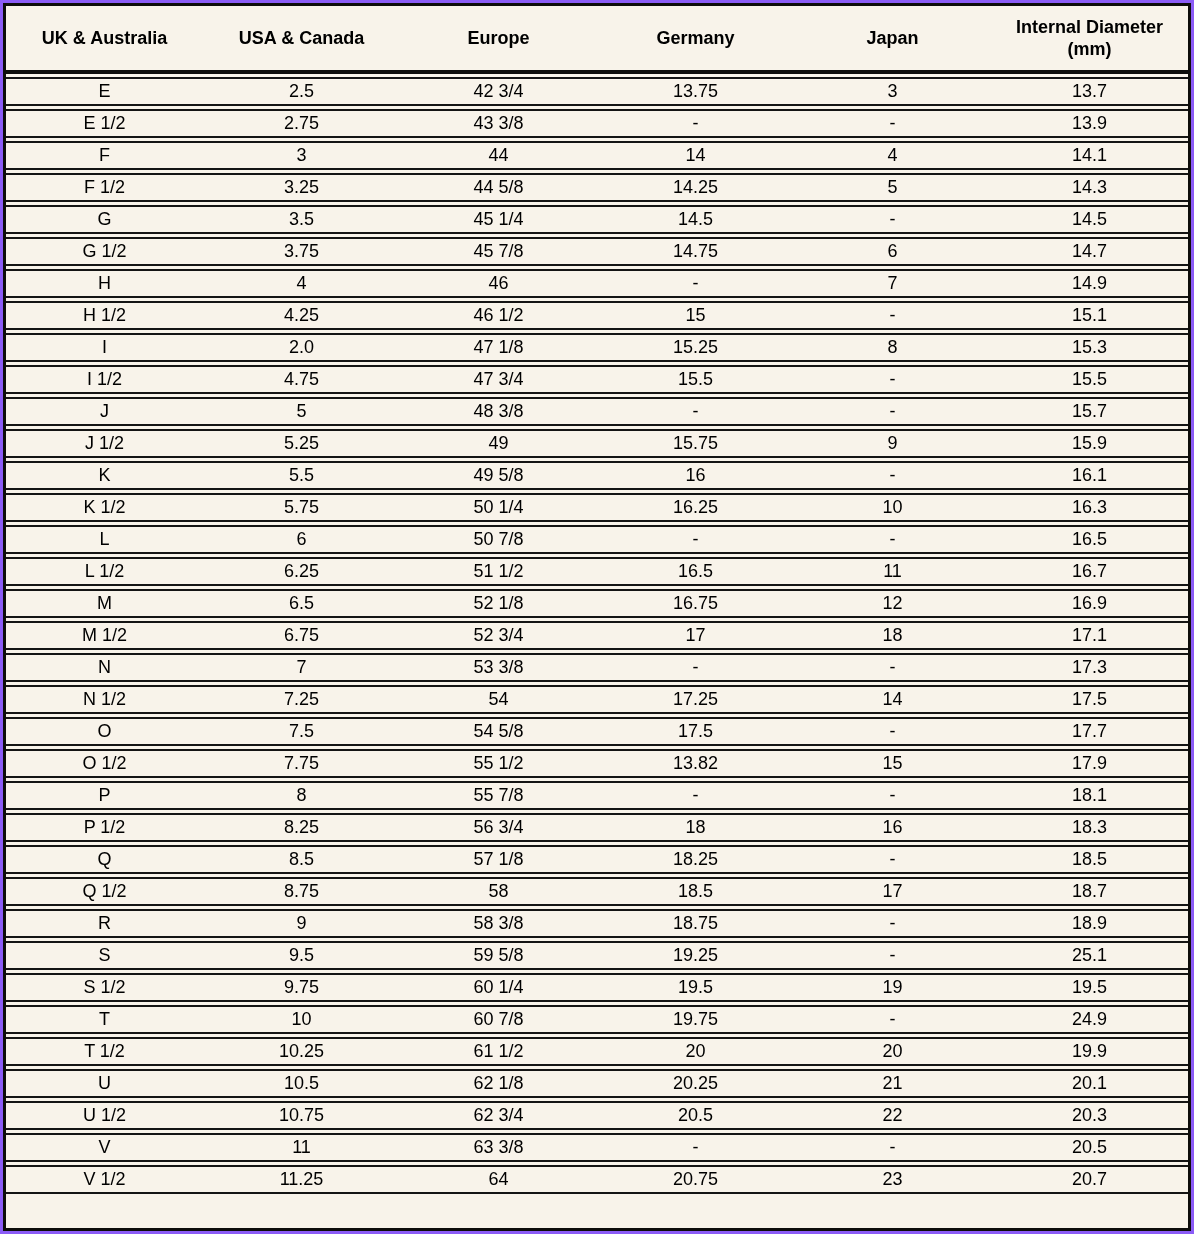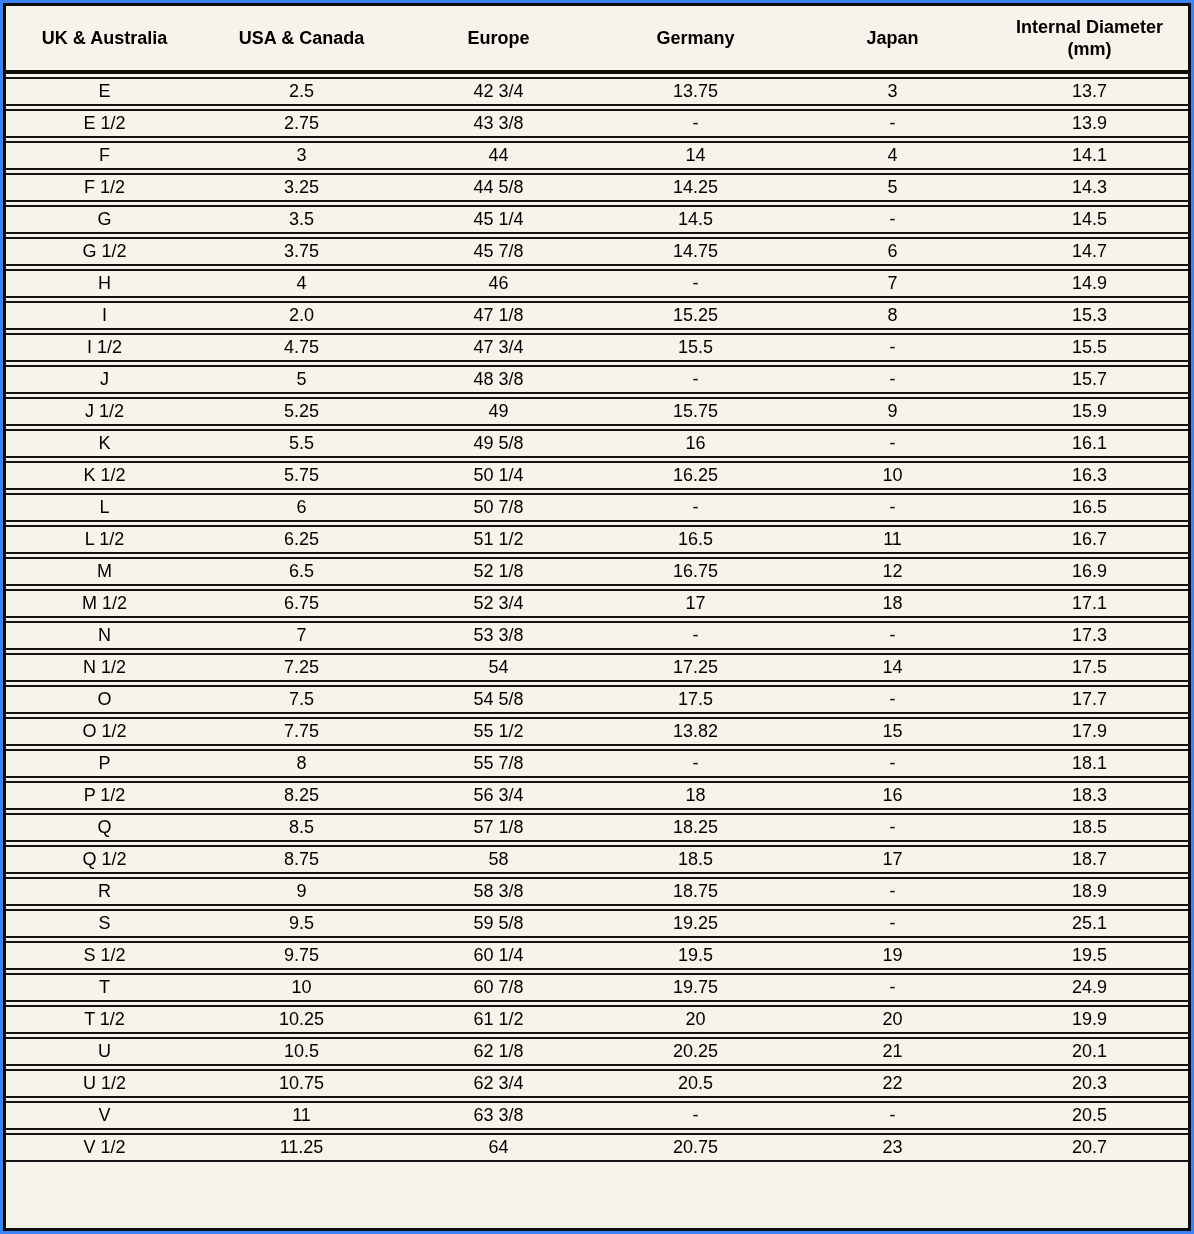--- a/index.html
+++ b/index.html
@@ -6,21 +6,21 @@
     margin: 0;
     padding: 0;
     background: #f8f3ea;
     font-family: "Liberation Sans", sans-serif;
     color: #000000;
   }
   .page {
     width: 1194px;
     height: 1234px;
     box-sizing: border-box;
-    background: #3b82f6;
+    background: #8b5cf6;
     padding: 3px;
   }
   .frame {
     box-sizing: border-box;
     width: 100%;
     height: 100%;
     border: 3px solid #0d0d0b;
     background: #f8f3ea;
     overflow: hidden;
   }
@@ -144,20 +144,28 @@
           </tr>
           <tr>
             <td>H</td>
             <td>4</td>
             <td>46</td>
             <td>-</td>
             <td>7</td>
             <td>14.9</td>
           </tr>
           <tr>
+            <td>H 1/2</td>
+            <td>4.25</td>
+            <td>46 1/2</td>
+            <td>15</td>
+            <td>-</td>
+            <td>15.1</td>
+          </tr>
+          <tr>
             <td>I</td>
             <td>2.0</td>
             <td>47 1/8</td>
             <td>15.25</td>
             <td>8</td>
             <td>15.3</td>
           </tr>
           <tr>
             <td>I 1/2</td>
             <td>4.75</td>

